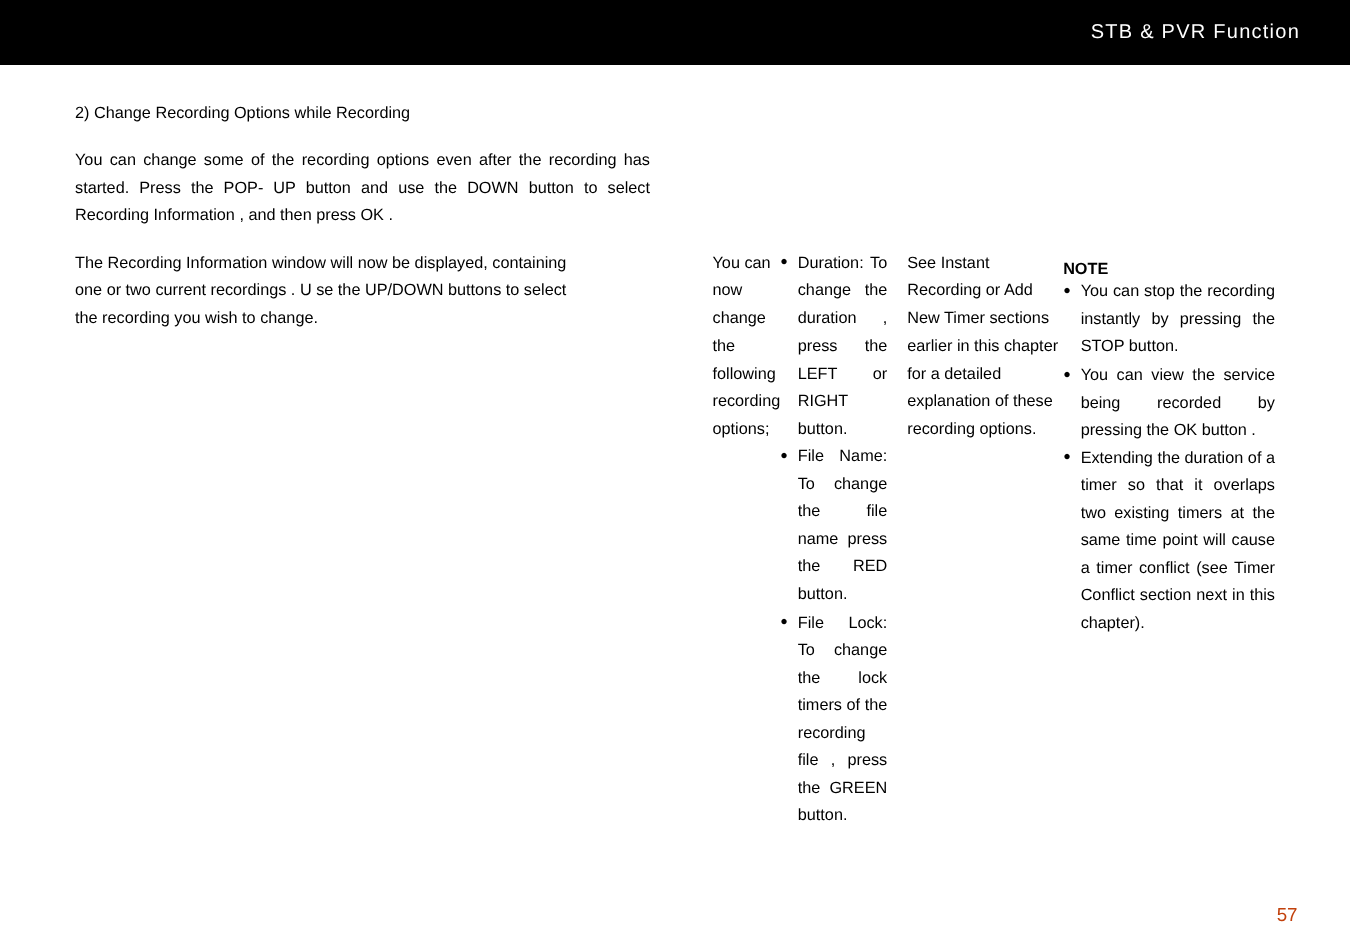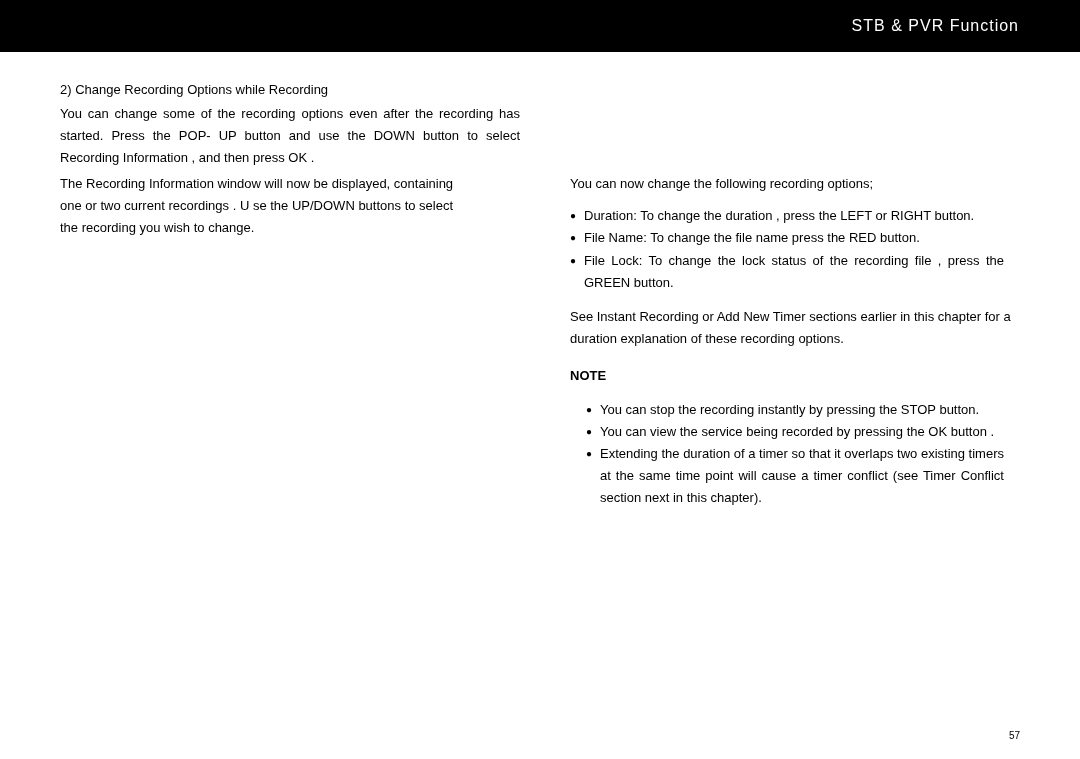--- a/index.html
+++ b/index.html
@@ -18,49 +18,49 @@
       overflow: hidden;
     }
 
     .header {
       background: #000000;
       width: 100%;
       height: 52px;
       display: flex;
       align-items: center;
       justify-content: flex-end;
-      padding-right: 61px;
+      padding-right: 40px;
     }
 
     .header-title {
       color: #ffffff;
       font-size: 16px;
       font-weight: normal;
       letter-spacing: 1px;
     }
 
     .content {
       padding: 30px 60px 30px 60px;
       display: flex;
       flex-direction: column;
       height: calc(759px - 52px);
     }
 
     .section-title {
       font-size: 13px;
       font-weight: normal;
-      margin-bottom: 6px;
+      margin-bottom: 20px;
       color: #000;
     }
 
     .intro-text {
       font-size: 13px;
       line-height: 1.7;
       text-align: justify;
-      margin-bottom: 4px;
+      margin-bottom: 16px;
       max-width: 460px;
     }
 
     .main-columns {
       display: flex;
       flex-direction: row;
       gap: 0px;
       flex: 1;
     }
 
@@ -74,21 +74,21 @@
 
     .left-bottom-text {
       font-size: 13px;
       line-height: 1.7;
       text-align: justify;
     }
 
     .right-column {
       flex: 1;
       display: flex;
-      flex-direction: column;
+      flex-direction: row;
       padding-left: 30px;
       padding-top: 0px;
     }
 
     .right-intro {
       font-size: 13px;
       line-height: 1.7;
       margin-bottom: 10px;
       text-align: left;
     }
@@ -121,21 +121,21 @@
 
     .note-label {
       font-size: 13px;
       font-weight: bold;
       margin-bottom: 0;
     }
 
     .note-list {
       list-style: none;
       padding: 0;
-      margin: 16px;
+      margin: 0;
     }
 
     .note-list li {
       font-size: 13px;
       line-height: 1.7;
       padding-left: 14px;
       position: relative;
       text-align: justify;
     }
 
@@ -143,23 +143,23 @@
       content: "●";
       position: absolute;
       left: 0;
       font-size: 10px;
       top: 2px;
     }
 
     .page-footer {
       position: absolute;
       bottom: 18px;
-      right: 60px;
-      font-size: 10px;
-      color: #000000;
+      right: 42px;
+      font-size: 15px;
+      color: #c2410c;
     }
   </style>
 </head>
 <body>
 
 <div class="header">
   <span class="header-title">STB &amp; PVR Function</span>
 </div>
 
 <div class="content">
@@ -174,24 +174,24 @@
         <span>the recording you wish to change.</span>
       </div>
     </div>
 
     <div class="right-column">
       <div class="right-intro">You can now change the following recording options;</div>
 
       <ul class="bullet-list">
         <li>Duration: To   change the duration    ,  press  the  LEFT  or  RIGHT   button.</li>
         <li>File Name: To   change the file name      press  the  RED  button.</li>
-        <li>File Lock: To   change the lock status of the recording file         ,  press  the  GREEN  button.</li>
+        <li>File Lock: To   change the lock timers of the recording file         ,  press  the  GREEN  button.</li>
       </ul>
 
-      <div class="right-intro">See   Instant Recording  or  Add New Timer  sections earlier in this chapter for a duration explanation of these recording options.</div>
+      <div class="right-intro">See   Instant Recording  or  Add New Timer  sections earlier in this chapter for a detailed explanation of these recording options.</div>
 
       <div class="note-section">
         <div class="note-label">NOTE</div>
         <ul class="note-list">
           <li>You can stop the recording instantly by pressing           the  STOP  button.</li>
           <li>You can  view  the service   being recorded by pressing      the  OK button  .</li>
           <li>Extending  the  duration  of  a  timer  so  that  it  overlaps  two  existing timers at the same time point will cause a timer conflict (see   Timer  Conflict  section next in this chapter).</li>
         </ul>
       </div>
     </div>

